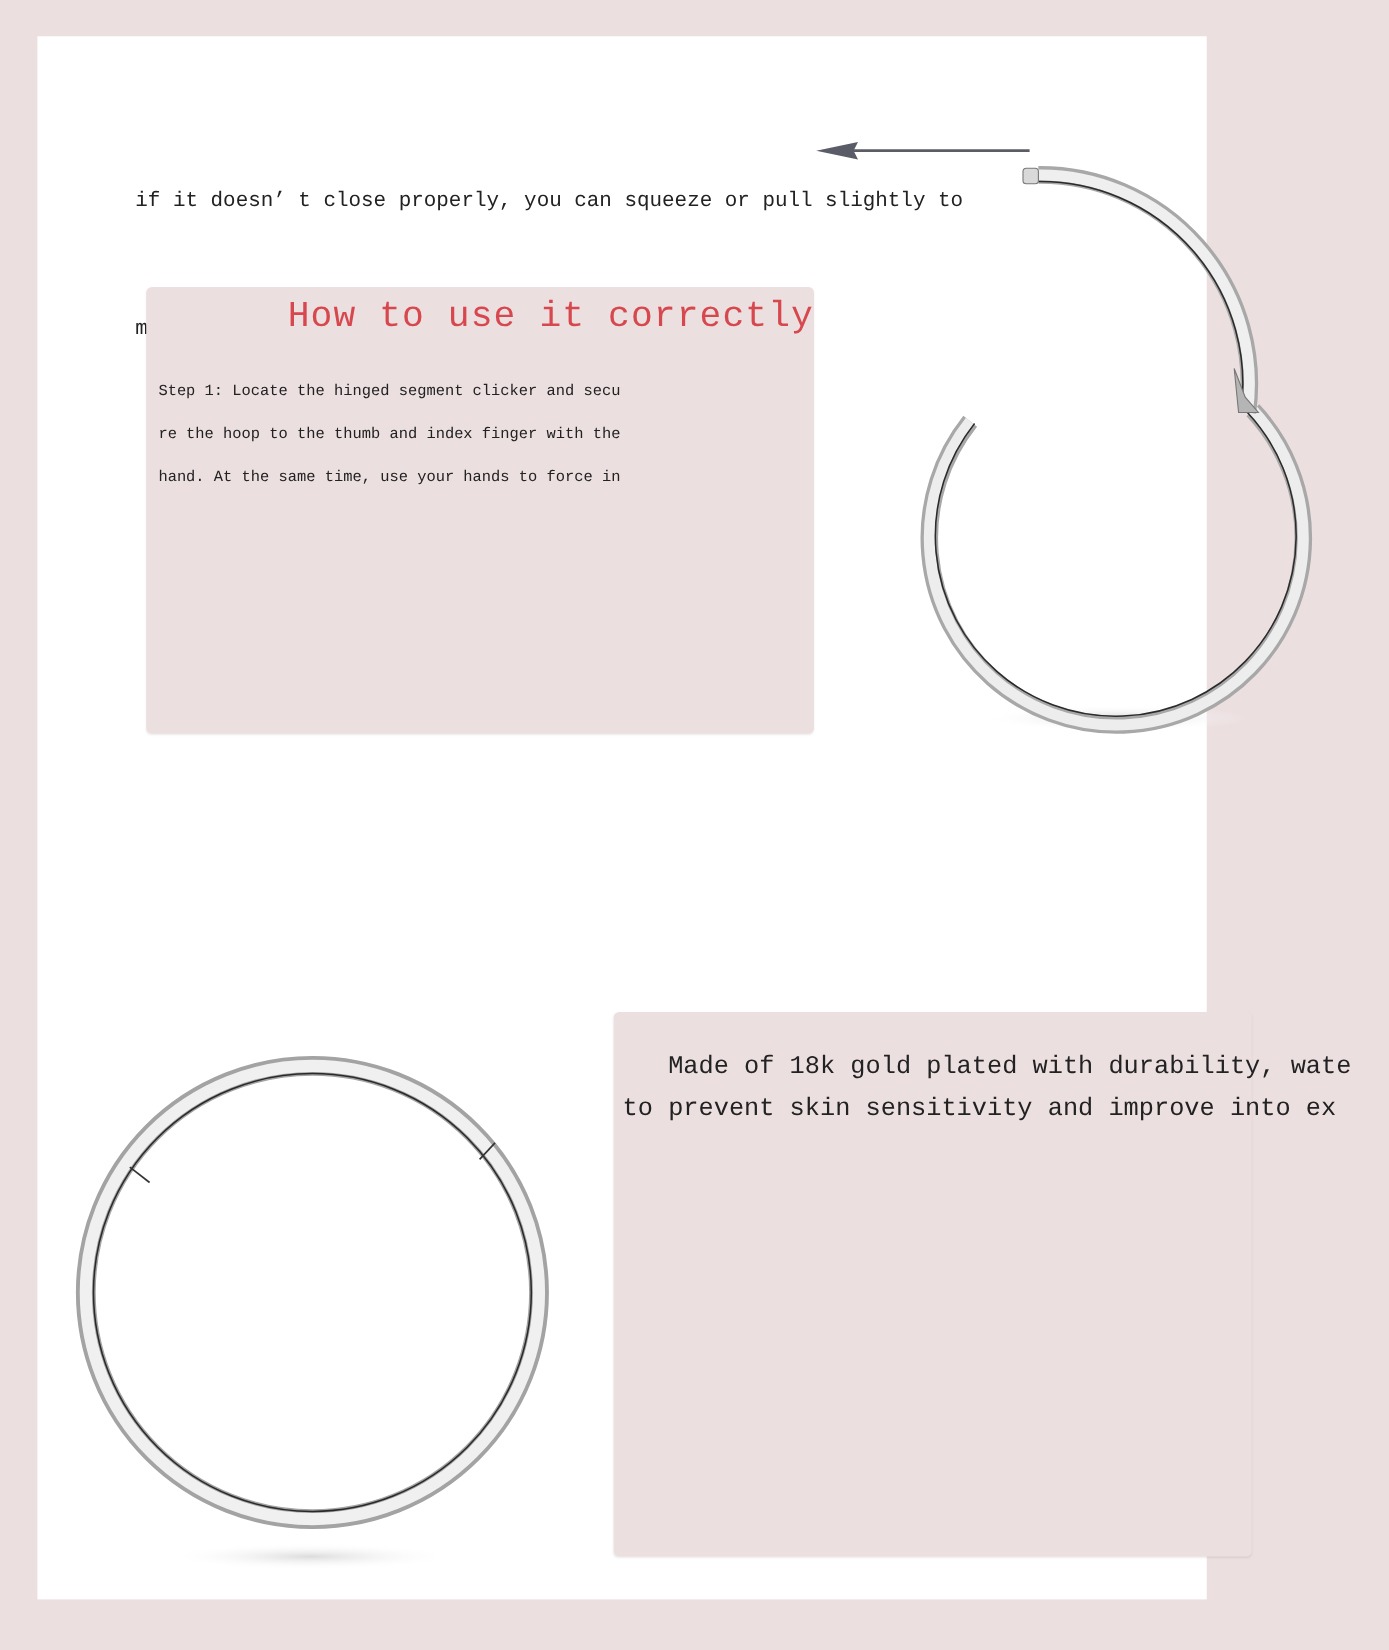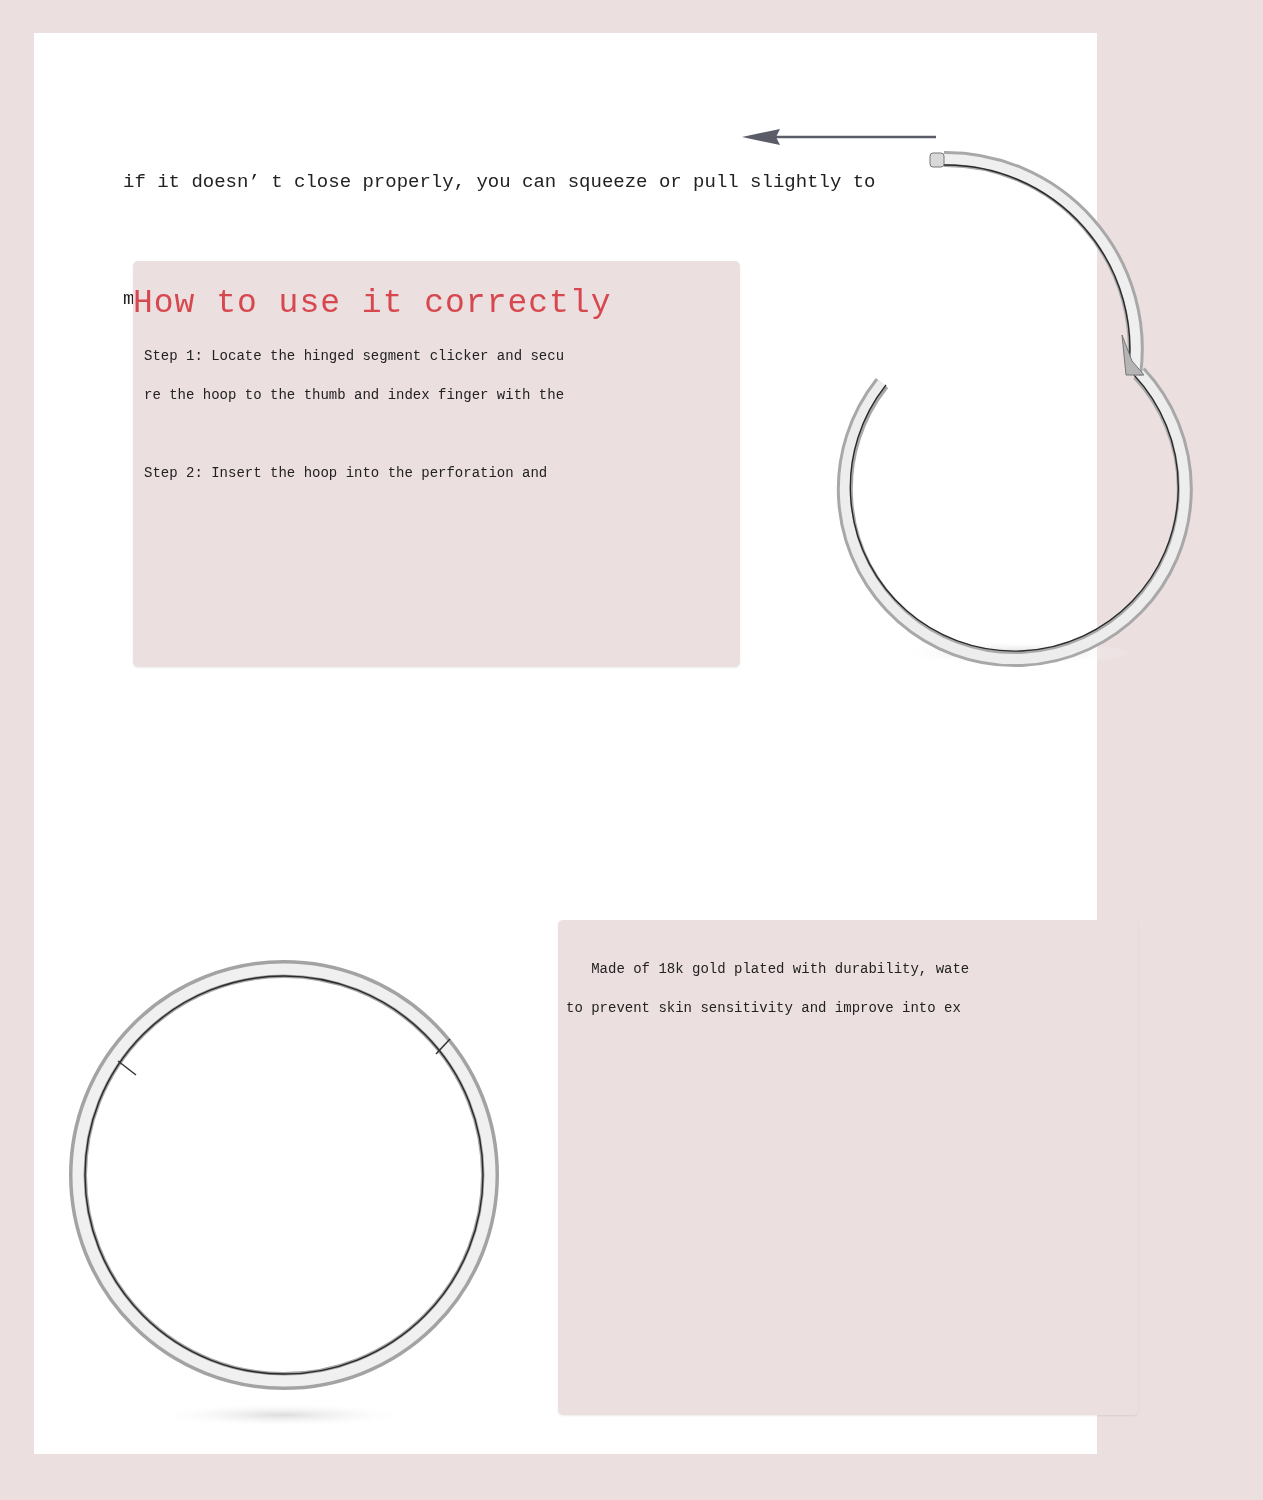--- a/index.html
+++ b/index.html
@@ -39,22 +39,22 @@
       background: #ecdfe0;
       border-radius: 5px;
       box-shadow: 0 1px 2px rgba(0,0,0,0.08);
     }
     .card-how {
       left: 99px; top: 228px;
       width: 607px; height: 406px;
     }
     .card-how .title {
       position: absolute;
-      left: 0; right: 0; top: 24px;
-      text-align: left;
+      left: 0; right: 0; top: 8px;
+      text-align: right;
       color: #d7474e;
       font-size: 33px;
       letter-spacing: 1px;
     }
     .card-how .body {
       position: absolute;
       left: 11px; top: 76px;
       width: 595px;
       font-size: 14px;
       line-height: 39px;
@@ -63,21 +63,21 @@
     .line { display: block; white-space: pre; height: 39px; }
     .gap { display: block; height: 39px; }
     .card-feature {
       left: 524px; top: 887px;
       width: 580px; height: 495px;
     }
     .card-feature .body {
       position: absolute;
       left: 8px; top: 30px;
       width: 570px;
-      font-size: 14px;
+      font-size: 23px;
       line-height: 39px;
       color: #222;
     }
     .card-feature .features {
       position: absolute;
       left: 18px; top: 218px;
       font-size: 19px;
       line-height: 39px;
     }
     .hoop-open {
@@ -104,22 +104,22 @@
   <svg class="arrow" viewBox="0 0 200 24">
     <polygon points="2,12 40,4 36,12 40,20" fill="#5a5c68"></polygon>
     <line x1="34" y1="12" x2="196" y2="12" stroke="#5a5c68" stroke-width="2.5"></line>
   </svg>
 
   <div class="card card-how">
     <div class="title mono">How to use it correctly</div>
     <div class="body mono">
       <span class="line">Step 1: Locate the hinged segment clicker and secu</span>
       <span class="line">re the hoop to the thumb and index finger with the</span>
+      <span class="line">hand. At the same time, use your hands to force in</span>
       <span class="gap"></span>
-      <span class="line">Step 2: Insert the hoop into the perforation and</span>
     </div>
   </div>
 
   <svg class="hoop-open" viewBox="0 0 400 560">
     <defs>
       <linearGradient id="metal1" x1="0" y1="0" x2="1" y2="1">
         <stop offset="0" stop-color="#f4f4f4"></stop>
         <stop offset="0.5" stop-color="#c9c9c9"></stop>
         <stop offset="1" stop-color="#8f8f8f"></stop>
       </linearGradient>

